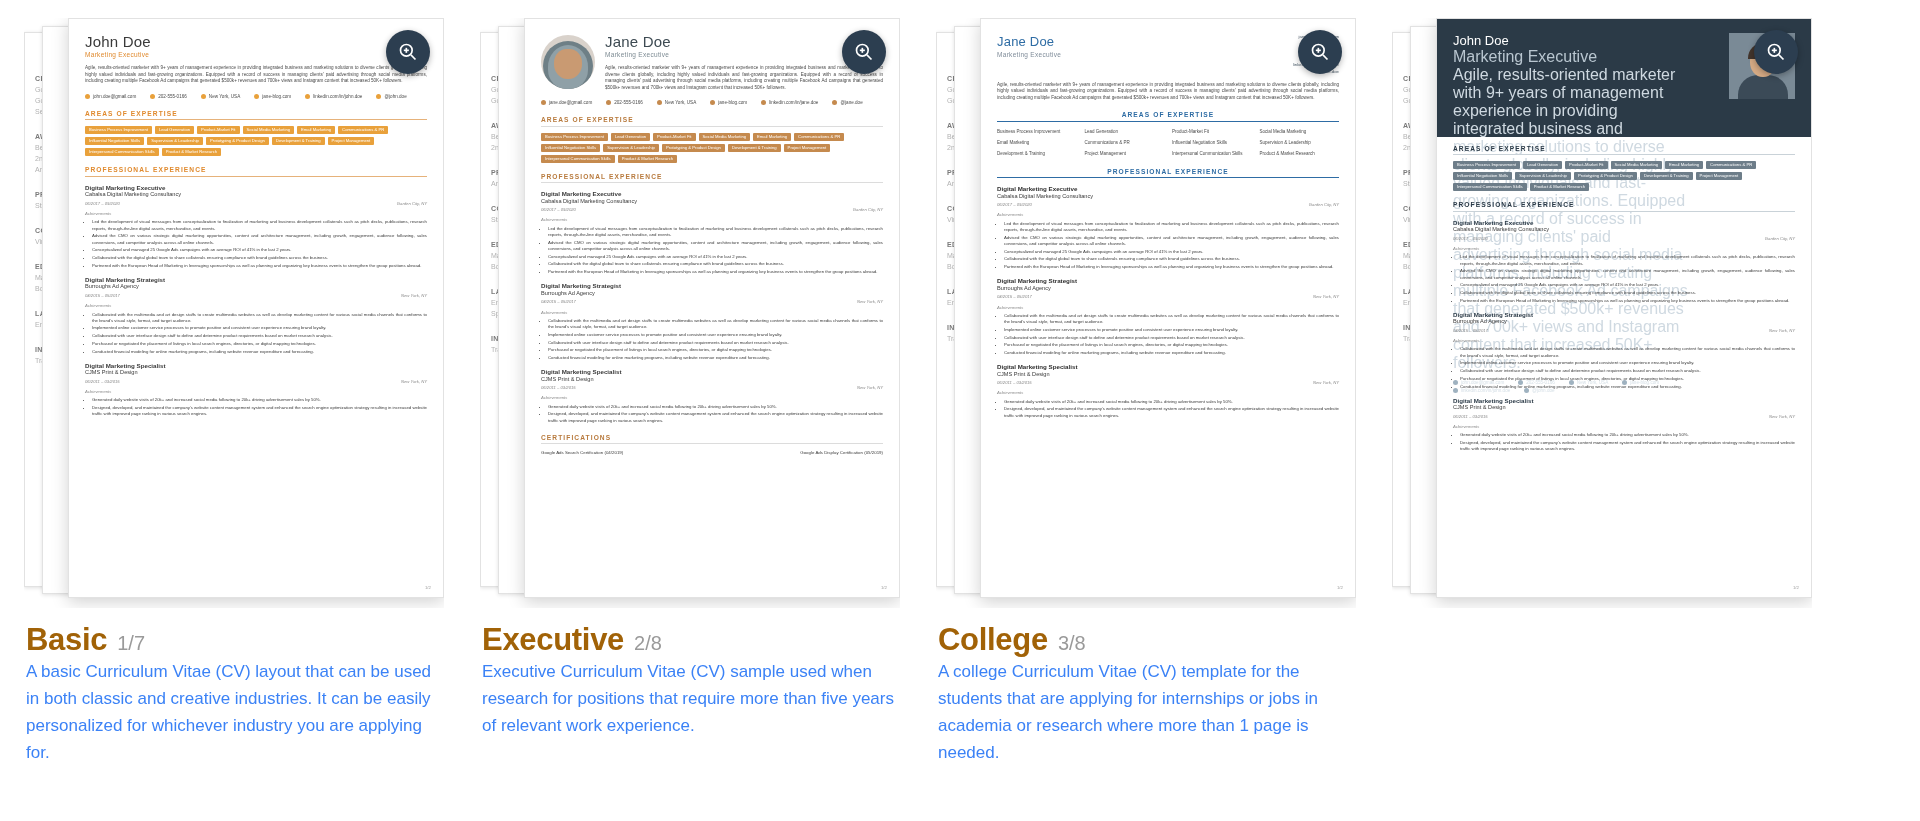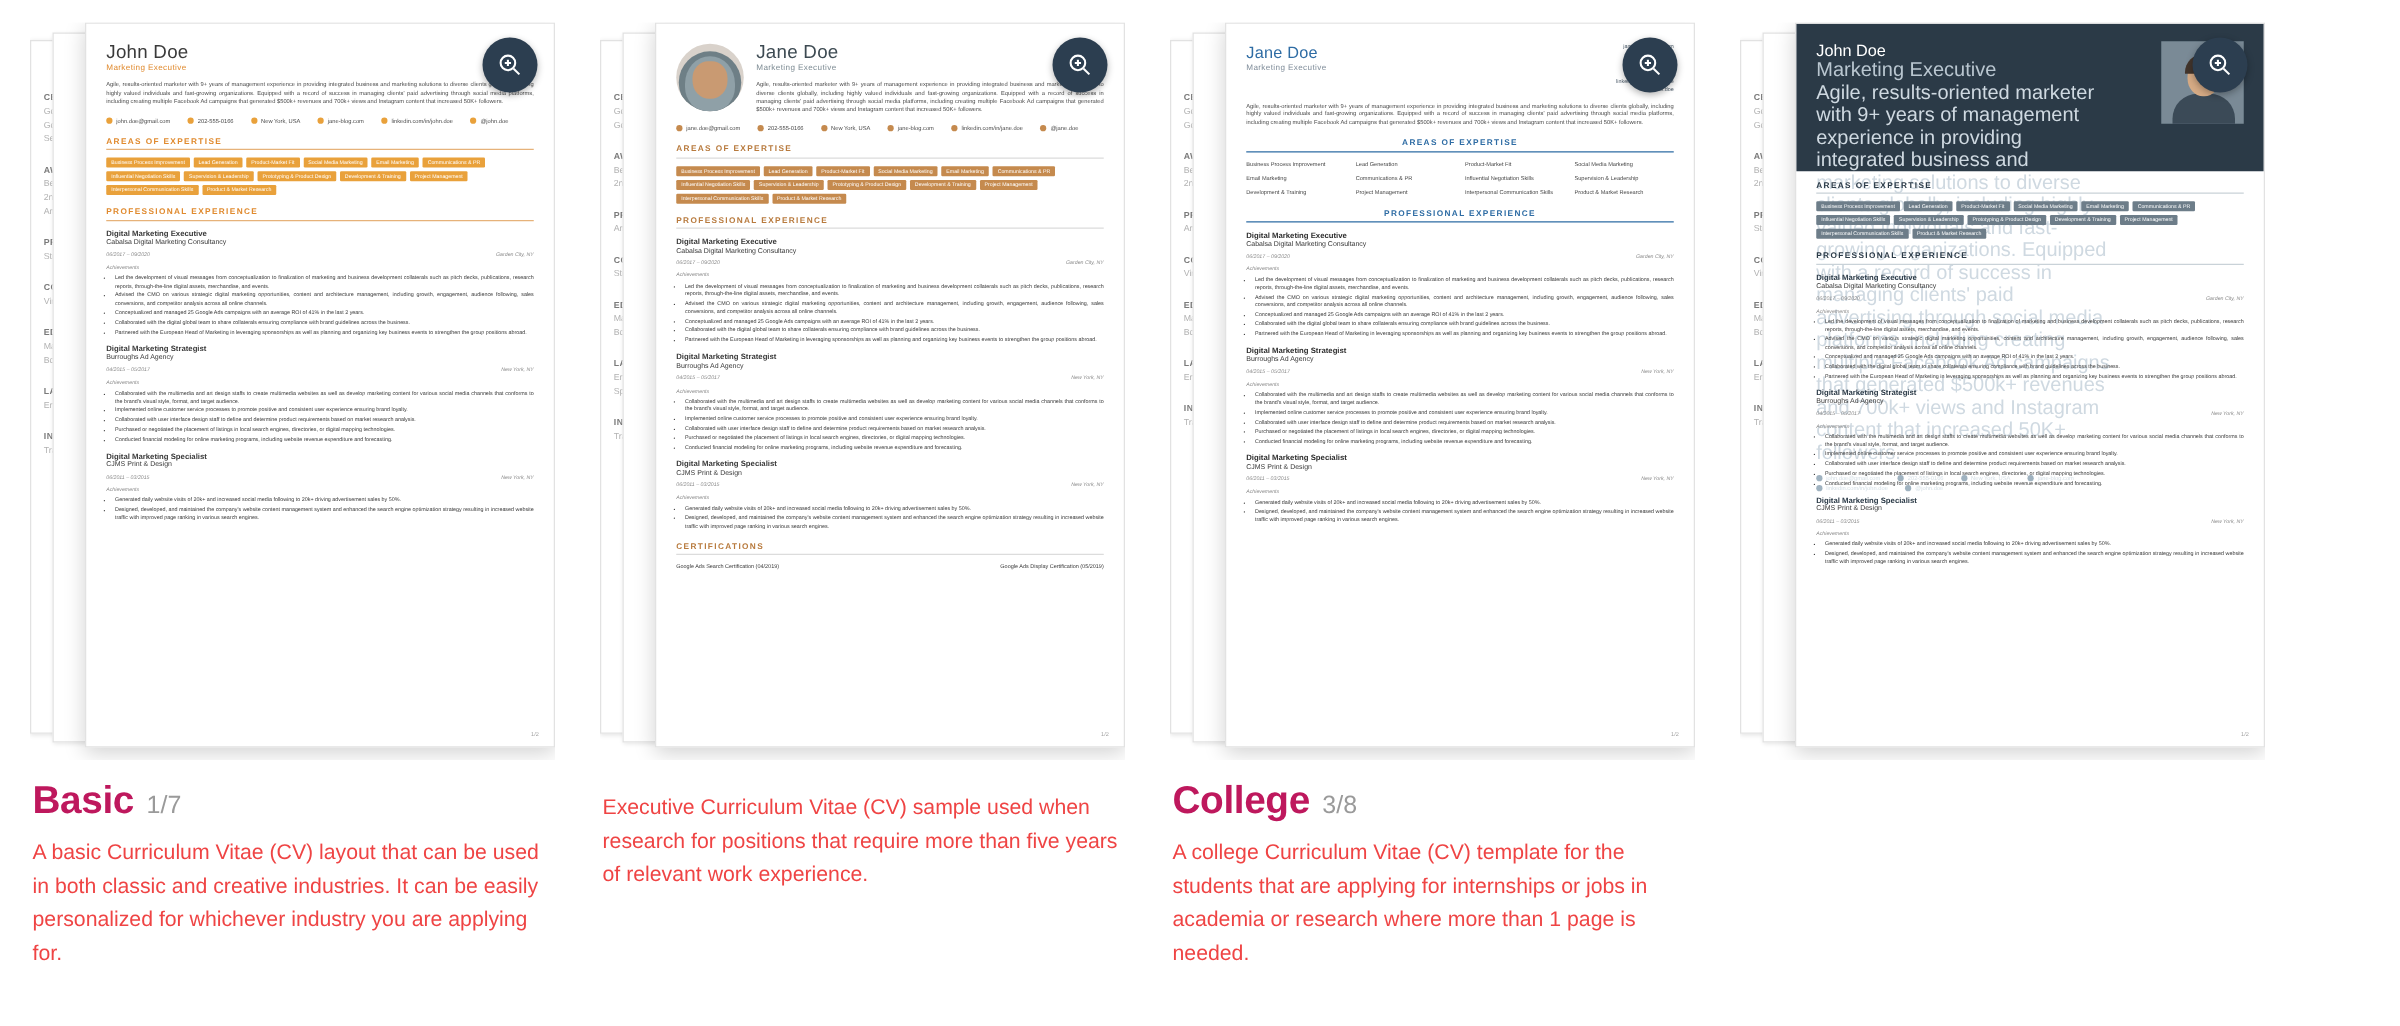--- a/index.html
+++ b/index.html
@@ -266,32 +266,31 @@
   
   .caption { padding: 14px 2px 0 2px; }
   .cap-title-row {
     display: flex;
     align-items: baseline;
     gap: 10px;
   }
   .cap-title {
     font-size: 31px;
     font-weight: bold;
-    color: #be185d;
+    color: #a16207;
     letter-spacing: -0.3px;
   }
   .cap-index {
     font-size: 20px;
     color: #9a9a9a;
   }
   .cap-desc {
-    margin-top: 10px;
     font-size: 17px;
     line-height: 27px;
-    color: #ef4444;
+    color: #3b82f6;
     max-width: 420px;
   }
 </style>
 </head>
 <body>
 
 <div class="gallery">
 
   <div class="template-card">
     <div class="preview-wrap">
@@ -599,20 +598,24 @@
         <svg width="20" height="20" viewBox="0 0 24 24" fill="none" stroke="#ffffff" stroke-width="2">
           <circle cx="10" cy="10" r="7"></circle>
           <line x1="10" y1="7" x2="10" y2="13"></line>
           <line x1="7" y1="10" x2="13" y2="10"></line>
           <line x1="15.5" y1="15.5" x2="21" y2="21"></line>
         </svg>
       </div>
     </div>
 
     <div class="caption">
+      <div class="cap-title-row">
+        <span class="cap-title">Executive</span>
+        <span class="cap-index">2/8</span>
+      </div>
       <div class="cap-desc">Executive Curriculum Vitae (CV) sample used when research for positions that require more than five years of relevant work experience.</div>
     </div>
   </div>
 
   <div class="template-card">
     <div class="preview-wrap">
 
       <div class="sheet back2">
         <div class="back-lines">
           <div class="bl-h">CERTIFICATIONS</div>

